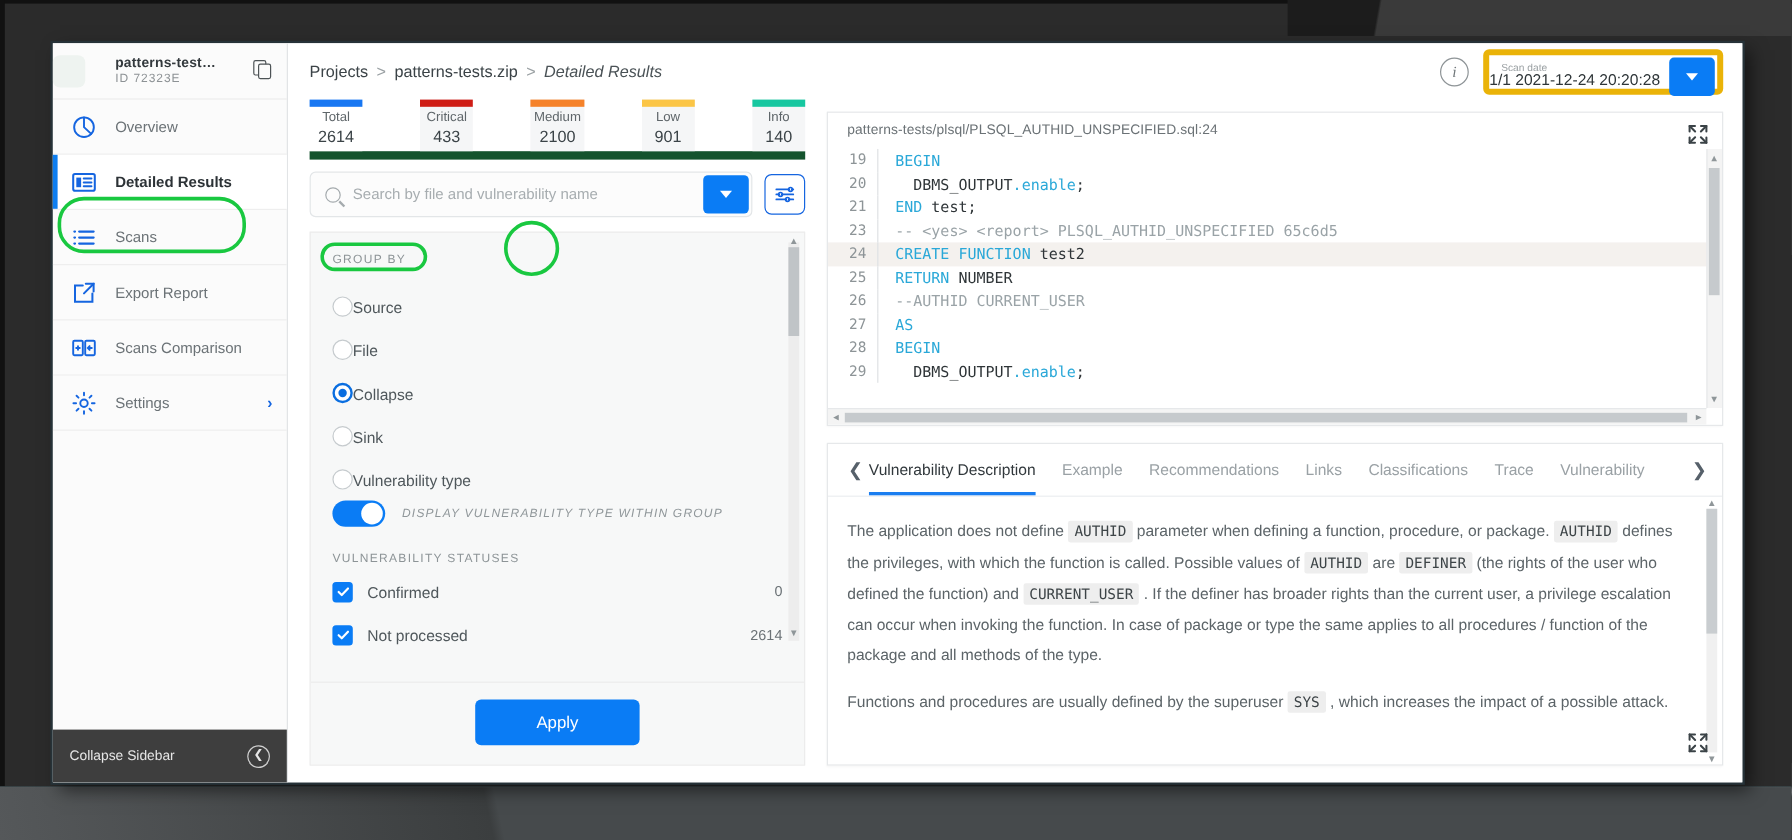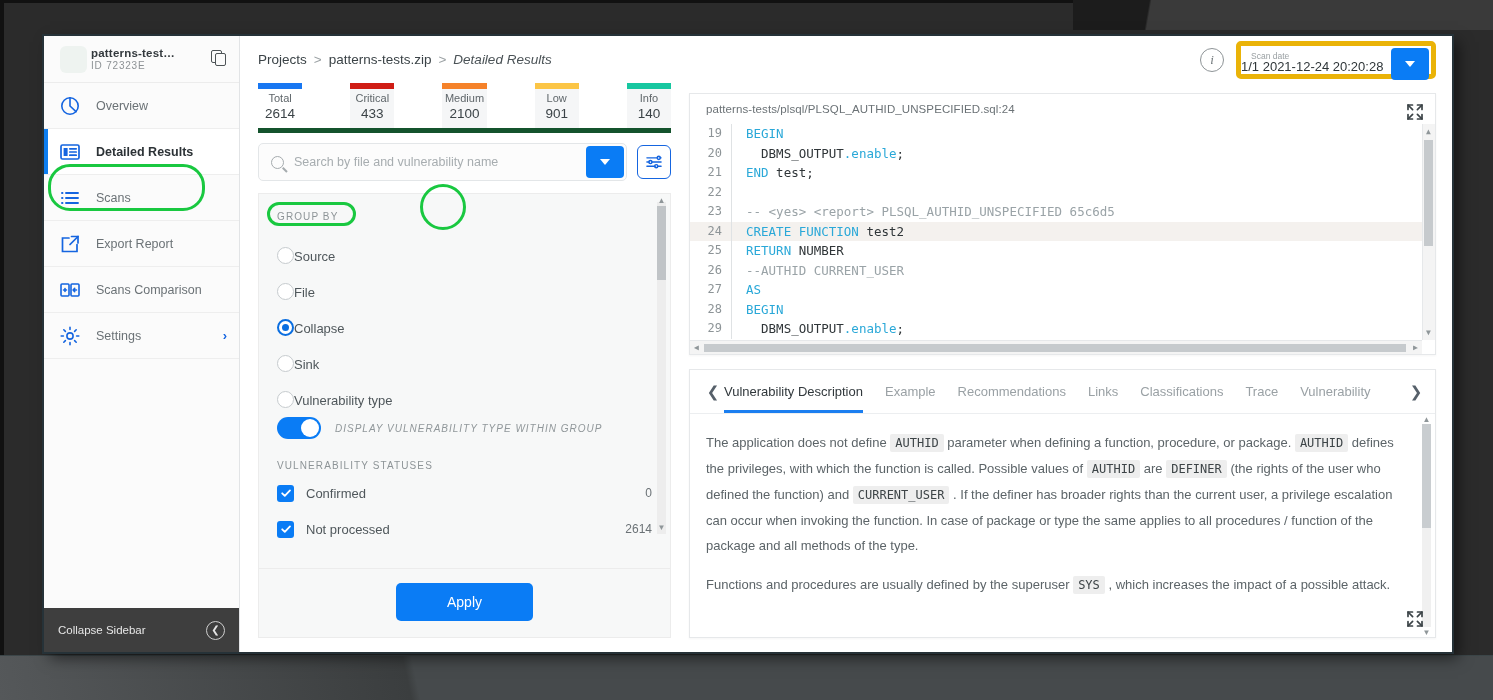--- a/index.html
+++ b/index.html
@@ -38,22 +38,22 @@
   }
 
   
   #sidebar {
     width: 196px; flex: 0 0 196px; background: #fbfbfb;
     border-right: 1px solid #e2e4e6;
     display: flex; flex-direction: column;
     position: relative;
   }
   .proj-head {
-    height: 47px; display: flex; align-items: center; padding: 0 10px 0 16px;
-    border-bottom: 1px solid #ececec; gap: 4px; justify-content: flex-end;
+    height: 47px; display: flex; align-items: center; padding: 0 10px 0 0;
+    border-bottom: 1px solid #ececec; gap: 25px; justify-content: flex-end;
   }
   .proj-logo {
     width: 27px; height: 27px; border-radius: 6px; background: #eef3f0;
     position: relative; flex: 0 0 27px;
   }
   .proj-meta { flex: 1; min-width: 0; }
   .proj-name { font-size: 11.5px; font-weight: bold; color: #33393d; letter-spacing:.2px;
     white-space: nowrap; overflow: hidden; }
   .proj-id { font-size: 10px; color: #8d9295; letter-spacing: .8px; margin-top: 1px; }
   .copy-ic { width: 18px; height: 18px; flex: 0 0 18px; position: relative; cursor: pointer; }
@@ -116,21 +116,21 @@
     border-radius: 4px; display:flex; align-items:center; justify-content:center; cursor:pointer;
   }
   .scan-btn .tri { width:0; height:0; border-left:5px solid transparent; border-right:5px solid transparent;
     border-top: 6px solid #fff; }
 
   .body-row { flex: 1; display: flex; min-height: 0; padding: 0 16px 14px 18px; gap: 18px; }
 
   
   .left-col { width: 413px; flex: 0 0 413px; display: flex; flex-direction: column; min-height:0; }
 
-  .sev-bar { display: flex; height: 50px; border-bottom: 5px solid #14532d; gap: 48px; }
+  .sev-bar { display: flex; height: 50px; border-bottom: 7px solid #14532d; gap: 48px; }
   .sev-cell { flex: 1; text-align: center; position: relative; padding-top: 9px; background:#f5f6f7; }
   .sev-cell.sel { background: #fff; }
   .sev-cell::before { content:''; position:absolute; left:0; right:0; top:0; height:6px; background: var(--c); }
   .sev-name { font-size: 11px; color: #5f666a; }
   .sev-num { font-size: 13.5px; color: #3b4347; margin-top: 2px; }
 
   .search-wrap { padding: 10px 0 0 0; display:flex; align-items:center; gap: 10px; }
   .search-box {
     flex: 1; height: 38px; border: 1px solid #e3e6e8; border-radius: 5px; background:#fcfcfc;
     display:flex; align-items:center; padding-left: 12px; position: relative;
@@ -495,24 +495,20 @@
                 </div>
                 <div class="cl">
                   <span class="ln">20</span>
                   <span class="ct">  DBMS_OUTPUT<span class="mth">.enable</span>;</span>
                 </div>
                 <div class="cl">
                   <span class="ln">21</span>
                   <span class="ct"><span class="kw">END</span> test;</span>
                 </div>
                 <div class="cl">
-                  <span class="ln">22</span>
-                  <span class="ct"></span>
-                </div>
-                <div class="cl">
                   <span class="ln">23</span>
                   <span class="ct"><span class="cm">-- &lt;yes&gt; &lt;report&gt; PLSQL_AUTHID_UNSPECIFIED 65c6d5</span></span>
                 </div>
                 <div class="cl hl">
                   <span class="ln">24</span>
                   <span class="ct"><span class="kw">CREATE FUNCTION</span> test2</span>
                 </div>
                 <div class="cl">
                   <span class="ln">25</span>
                   <span class="ct"><span class="kw">RETURN</span> NUMBER</span>

